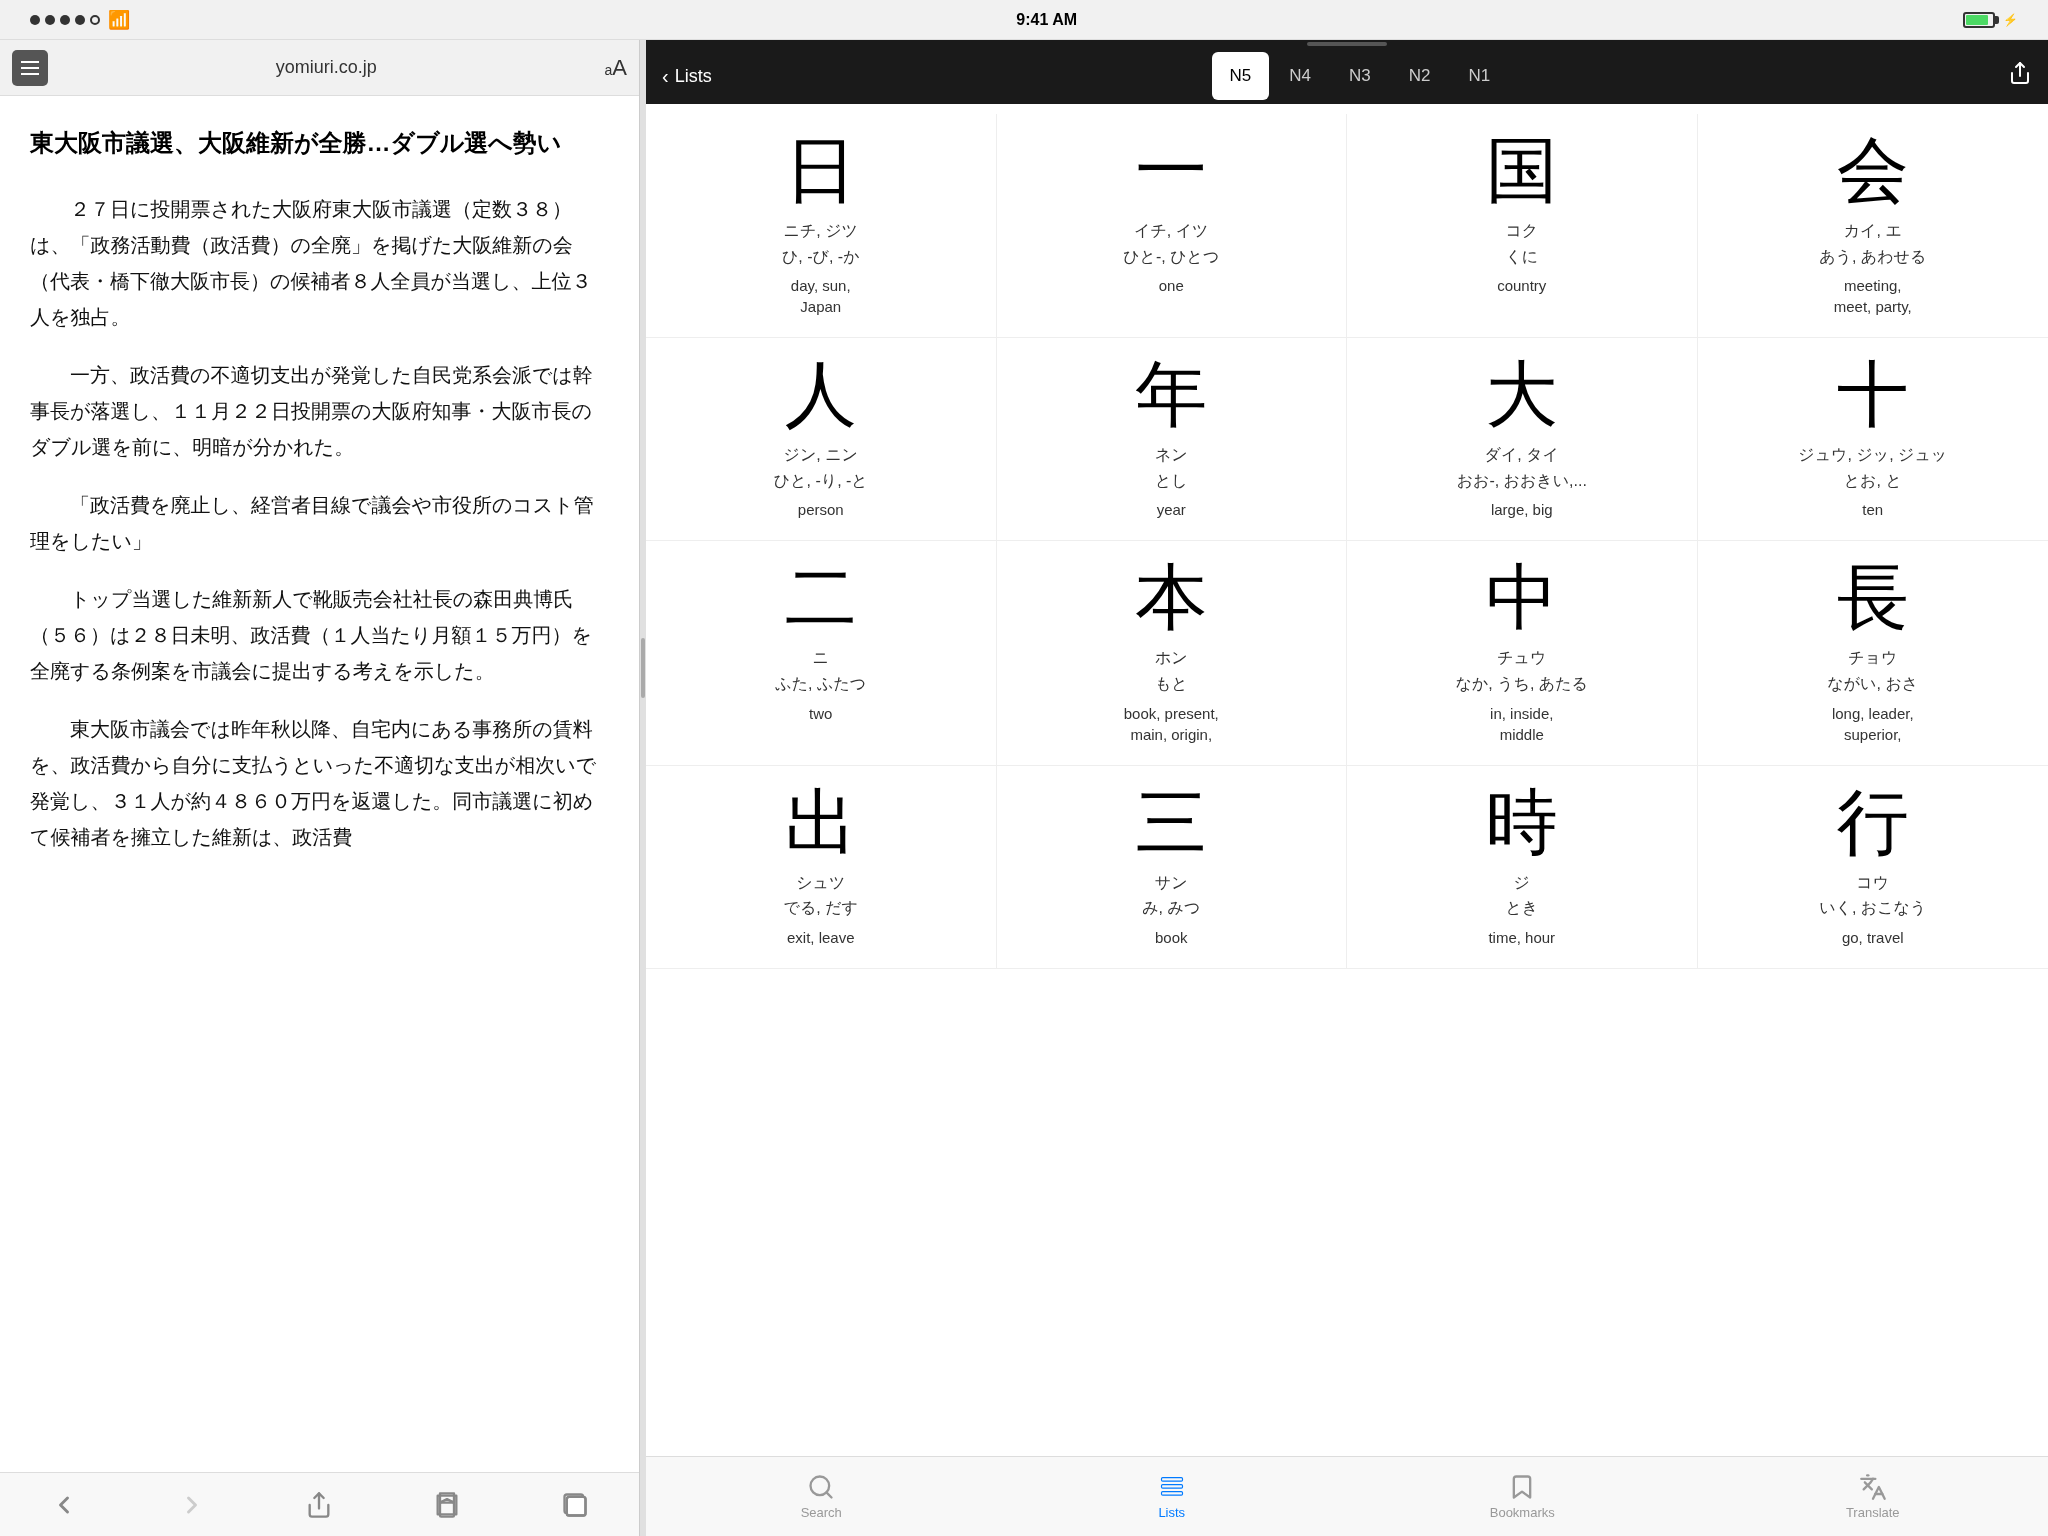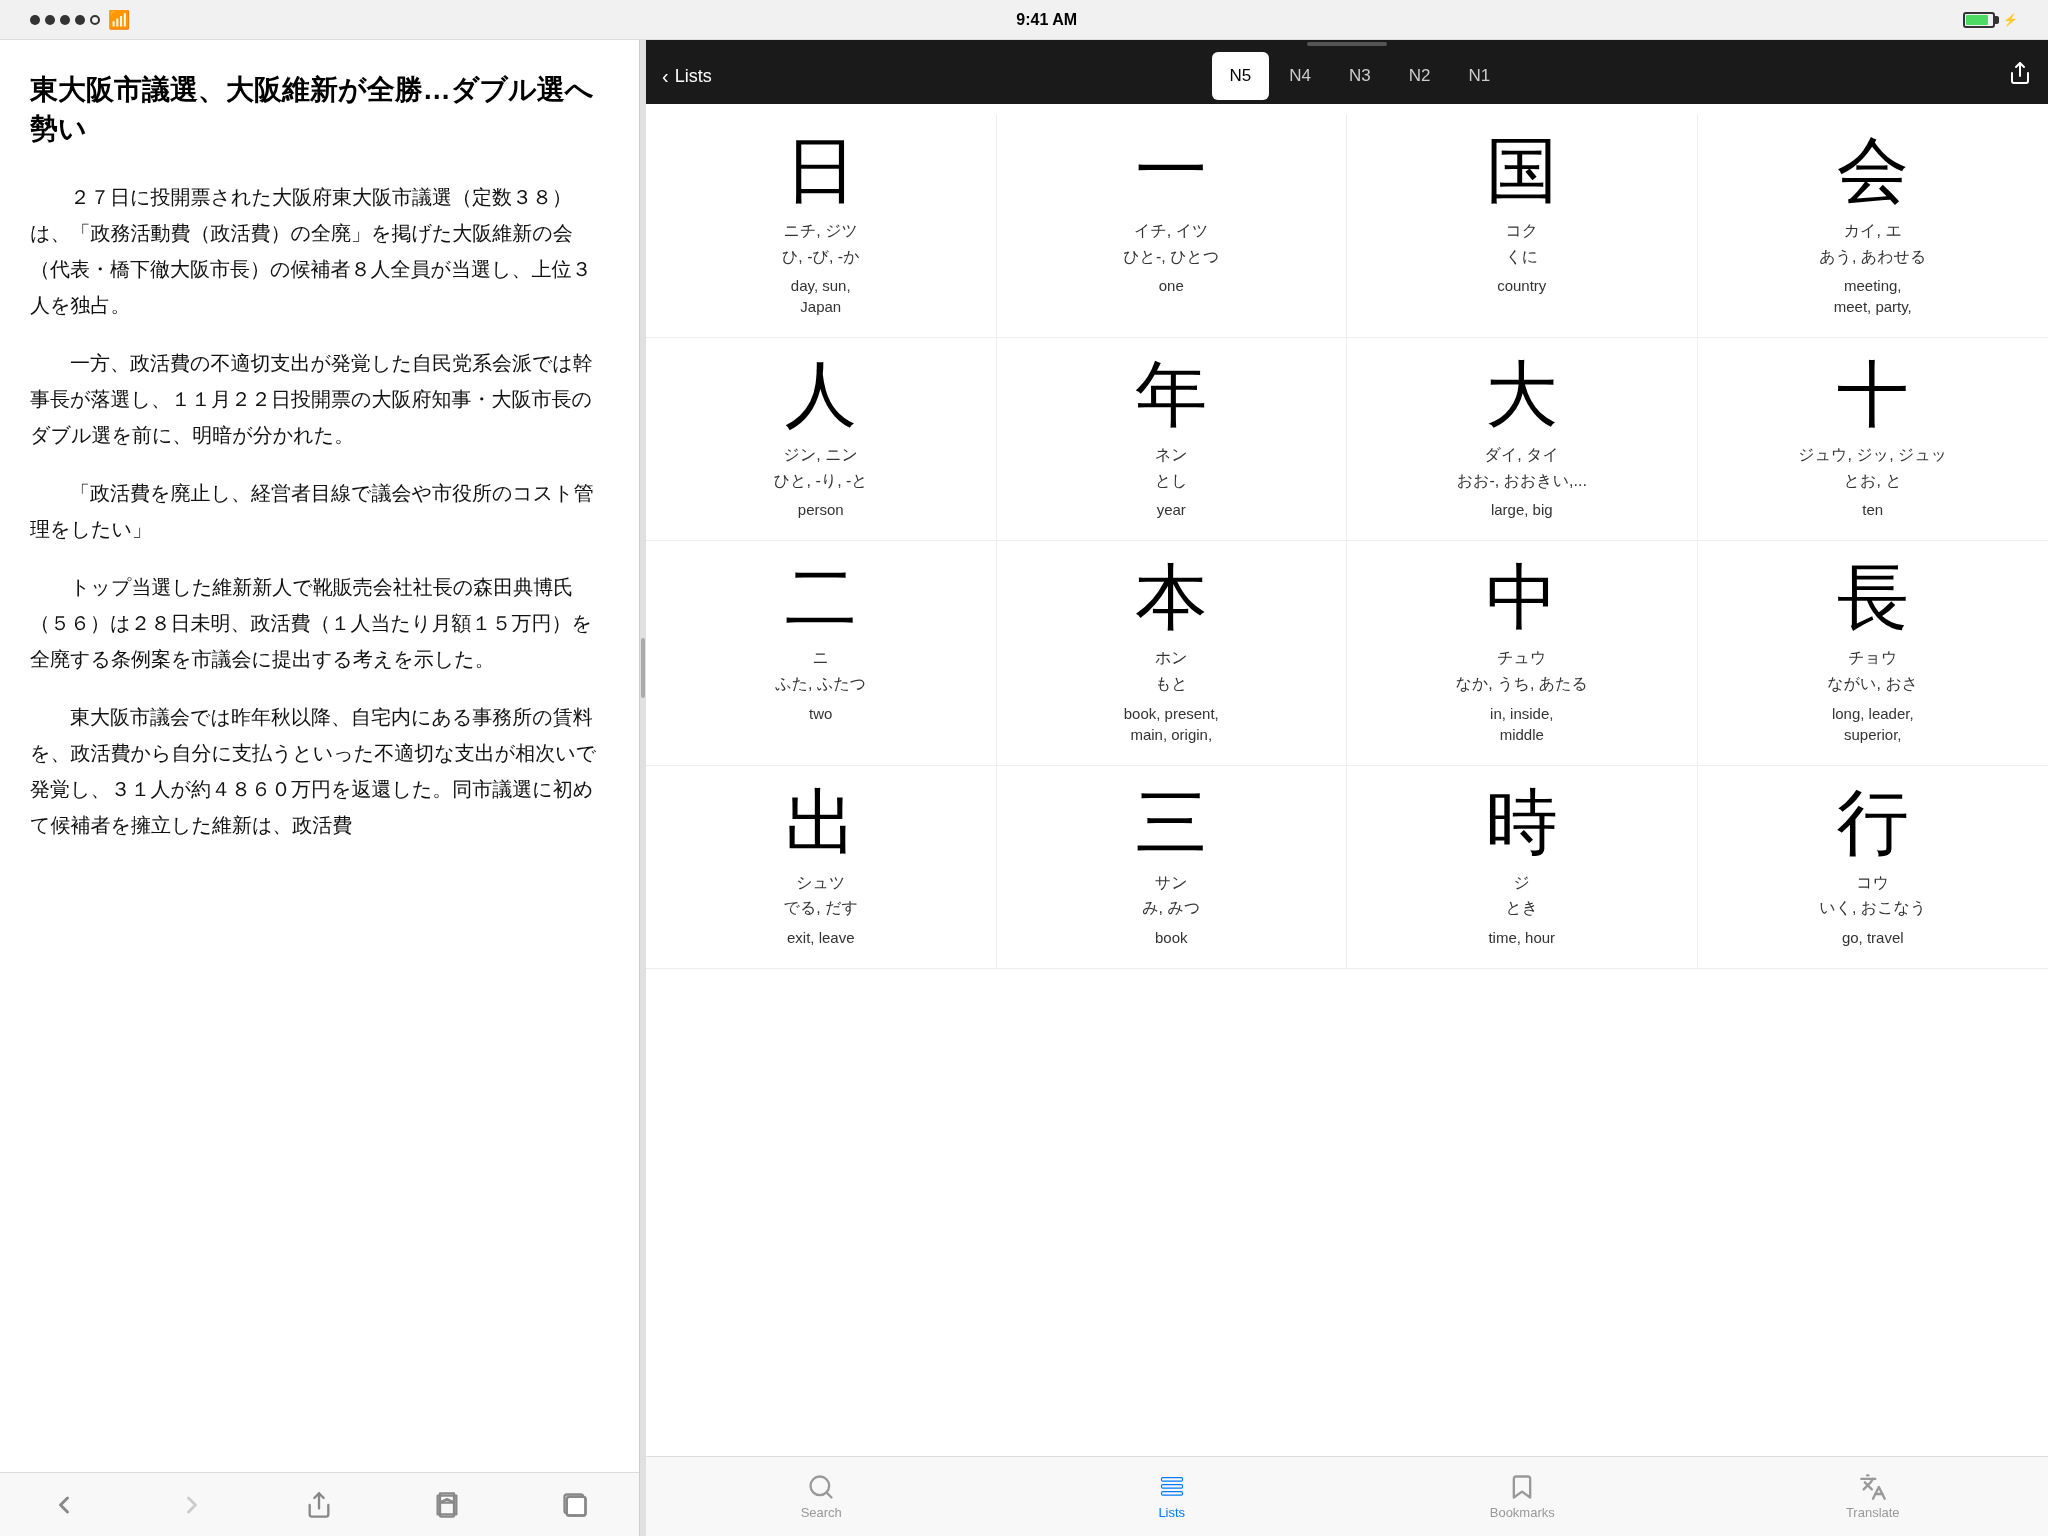--- a/index.html
+++ b/index.html
@@ -129,21 +129,21 @@
     .aa-btn .small-a { font-size: 14px; }
     .aa-btn .large-a { font-size: 22px; font-weight: 500; }
 
     .browser-content {
       flex: 1;
       overflow-y: auto;
       padding: 30px 30px 20px 30px;
     }
 
     .article-title {
-      font-size: 28px;
+      font-size: 24px;
       font-weight: bold;
       line-height: 1.4;
       margin-bottom: 28px;
       color: #000;
     }
 
     .article-body {
       font-size: 20px;
       line-height: 1.8;
       color: #111;
@@ -353,20 +353,31 @@
     <div class="battery">
       <div class="battery-fill"></div>
     </div>
     <span class="bolt">⚡</span>
   </div>
 </div>
 
 <div class="main-content">
 
   <div class="left-panel">
+    <div class="browser-toolbar">
+      <div class="hamburger-btn">
+        <span></span>
+        <span></span>
+        <span></span>
+      </div>
+      <div class="url-bar">yomiuri.co.jp</div>
+      <div class="aa-btn">
+        <span class="small-a">a</span><span class="large-a">A</span>
+      </div>
+    </div>
 
     <div class="browser-content">
       <div class="article-title">東大阪市議選、大阪維新が全勝…ダブル選へ勢い</div>
       <div class="article-body">
       <p>２７日に投開票された大阪府東大阪市議選（定数３８）は、「政務活動費（政活費）の全廃」を掲げた大阪維新の会（代表・橋下徹大阪市長）の候補者８人全員が当選し、上位３人を独占。</p>
           <p>一方、政活費の不適切支出が発覚した自民党系会派では幹事長が落選し、１１月２２日投開票の大阪府知事・大阪市長のダブル選を前に、明暗が分かれた。</p>
           <p>「政活費を廃止し、経営者目線で議会や市役所のコスト管理をしたい」</p>
           <p>トップ当選した維新新人で靴販売会社社長の森田典博氏（５６）は２８日未明、政活費（１人当たり月額１５万円）を全廃する条例案を市議会に提出する考えを示した。</p>
           <p>東大阪市議会では昨年秋以降、自宅内にある事務所の賃料を、政活費から自分に支払うといった不適切な支出が相次いで発覚し、３１人が約４８６０万円を返還した。同市議選に初めて候補者を擁立した維新は、政活費</p>
         </div>

